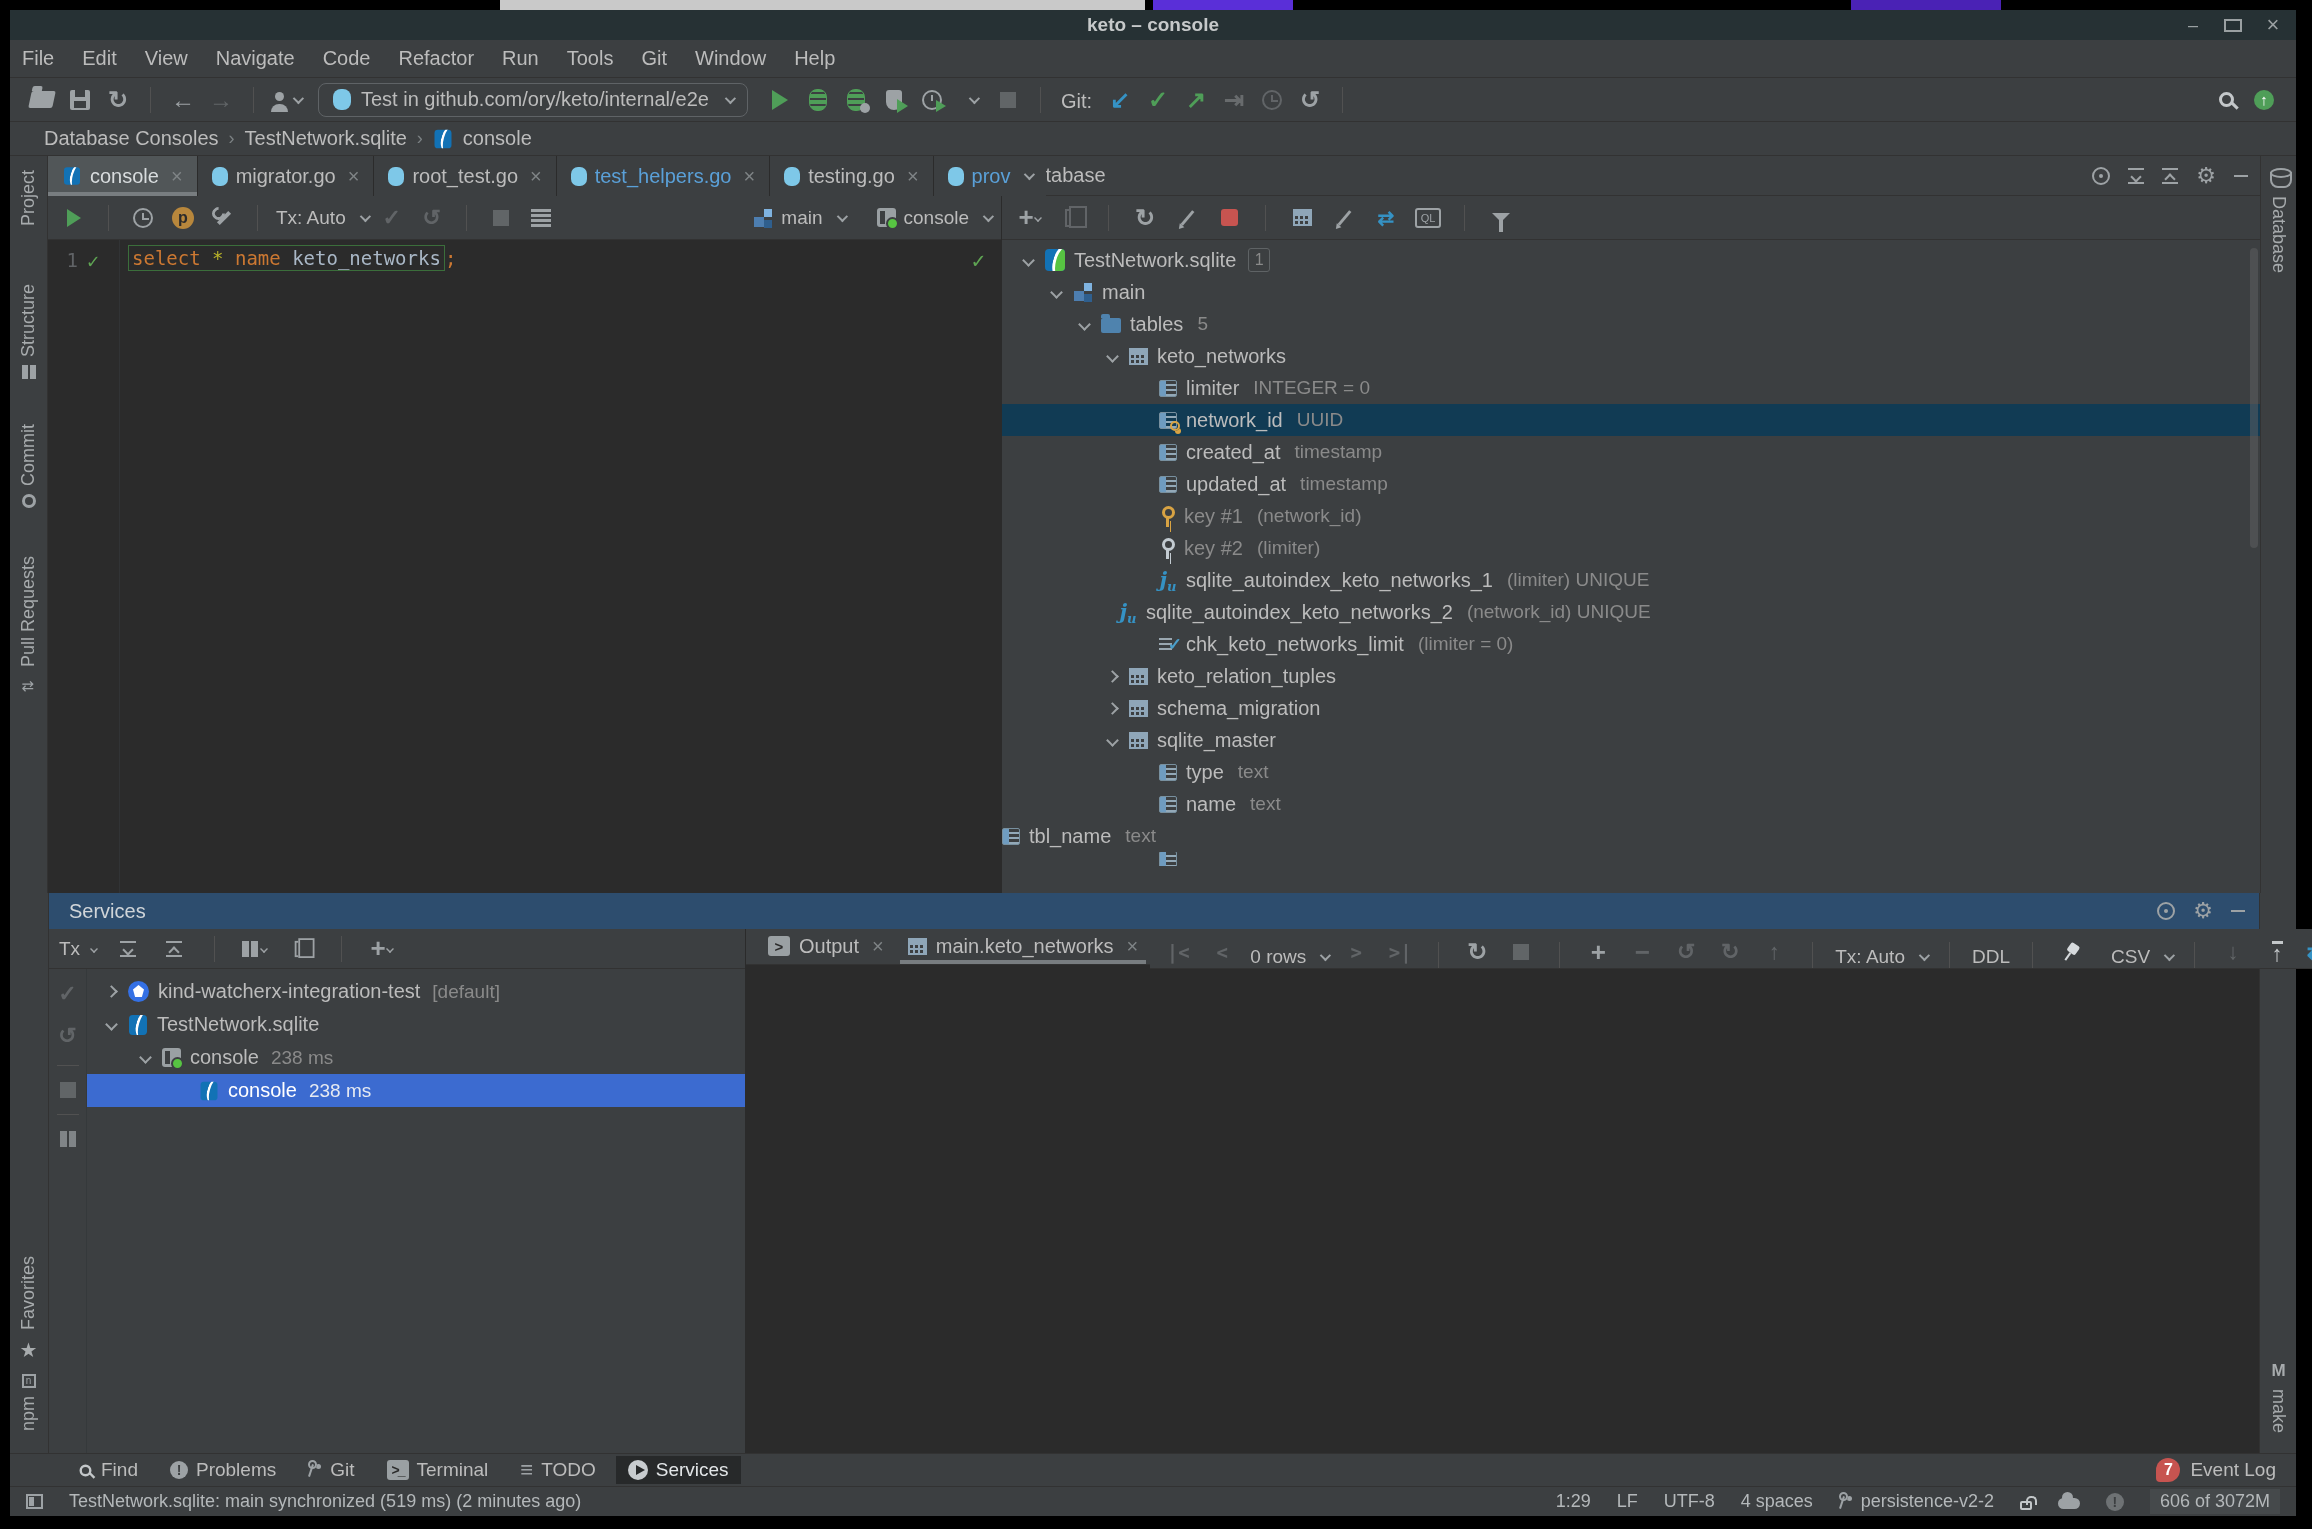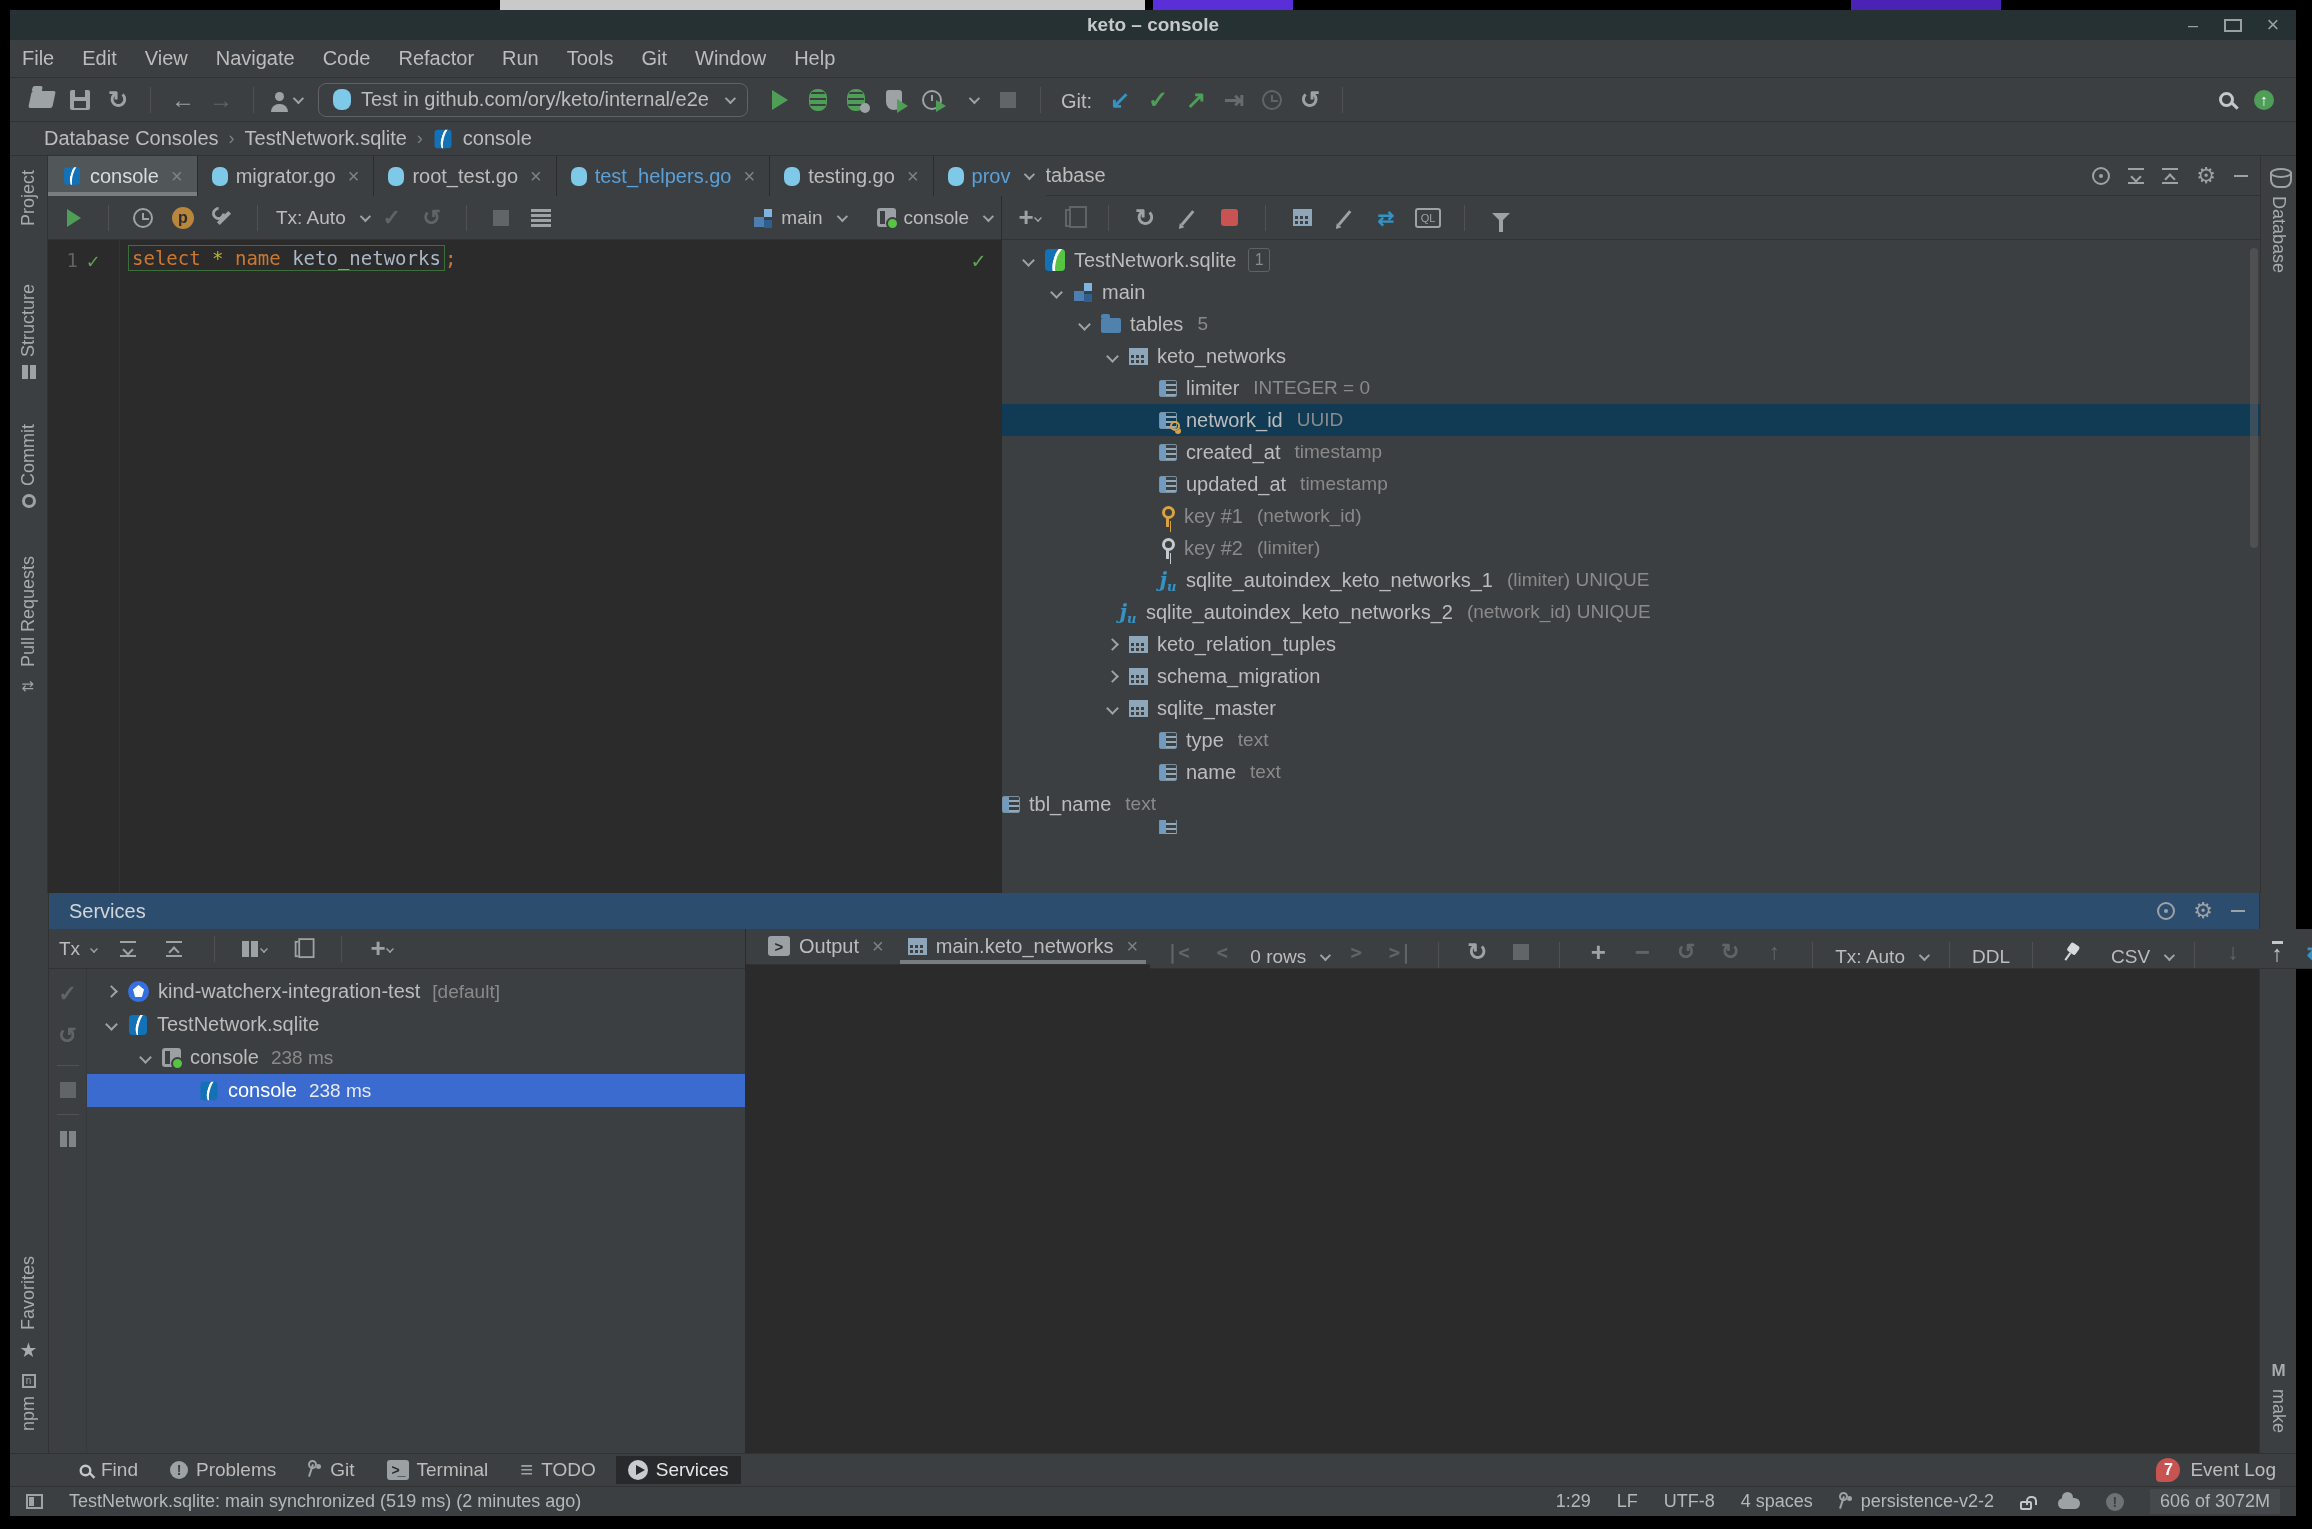--- a/index.html
+++ b/index.html
@@ -598,20 +598,25 @@
         </div>
         <div class="trow" style="padding-left:157px;">
           <span class="i ju-ic ticon"></span>
           <span class="lbl">sqlite_autoindex_keto_networks_1</span>
           <span class="meta">(limiter) UNIQUE</span>
         </div>
         <div class="trow" style="padding-left:117px;">
           <span class="i ju-ic ticon"></span>
           <span class="lbl">sqlite_autoindex_keto_networks_2</span>
           <span class="meta">(network_id) UNIQUE</span>
+        </div>
+        <div class="trow" style="padding-left:157px;">
+          <span class="i chk-ic ticon"></span>
+          <span class="lbl">chk_keto_networks_limit</span>
+          <span class="meta">(limiter = 0)</span>
         </div>
         <div class="trow" style="padding-left:100px;">
           <span class="chv r"></span>
           <span class="i table-ic ticon"></span>
           <span class="lbl">keto_relation_tuples</span>
         </div>
         <div class="trow" style="padding-left:100px;">
           <span class="chv r"></span>
           <span class="i table-ic ticon"></span>
           <span class="lbl">schema_migration</span>

